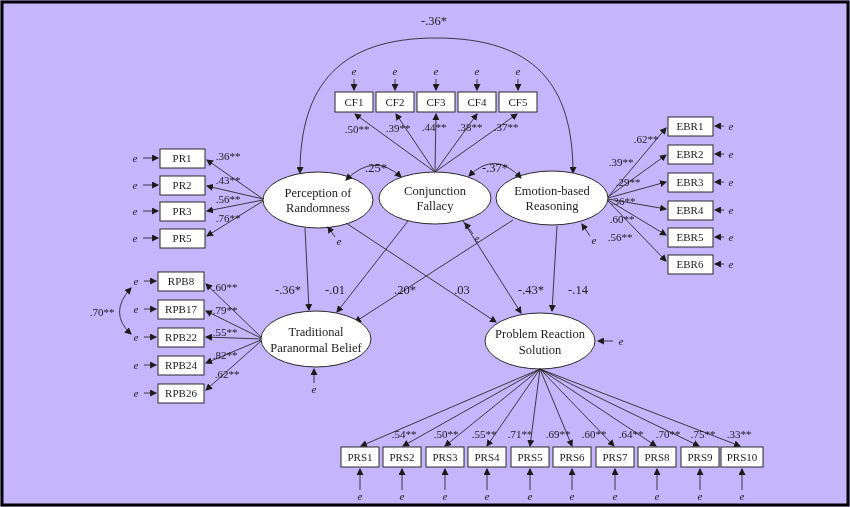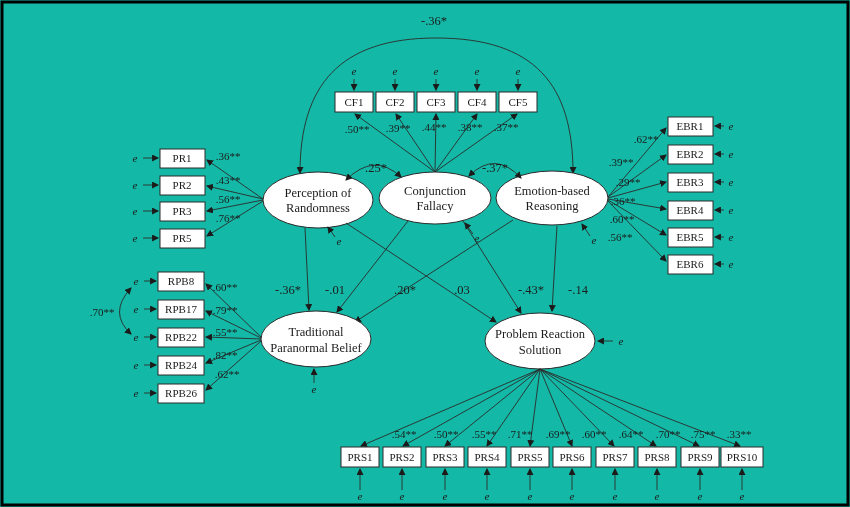--- a/index.html
+++ b/index.html
@@ -1,16 +1,16 @@
 <!DOCTYPE html>
 <html><head>
 <meta charset="utf-8">
 <style>
   html,body{margin:0;padding:0;background:#fff;}
-  .stage{width:850px;height:507px;position:relative;background:#14b8a6;overflow:hidden;}
+  .stage{width:850px;height:507px;position:relative;background:#c4b5fd;overflow:hidden;}
   svg{display:block;}
   text{fill:#1b1b1b;font-family:"Liberation Serif","DejaVu Serif",serif;}
   .box-label{font-size:11px;text-anchor:middle;}
   .loading{font-size:11px;text-anchor:middle;}
   .e-label{font-size:11px;font-style:italic;text-anchor:middle;}
   .latent-label{font-size:12.5px;text-anchor:middle;}
   .path-label{font-size:12.5px;text-anchor:middle;}
   .corr-label{font-size:12.5px;text-anchor:middle;}
   .ln{stroke:#2a2a2a;stroke-width:0.9;fill:none;}
   .bx{fill:#fff;stroke:#2a2a2a;stroke-width:1;}

